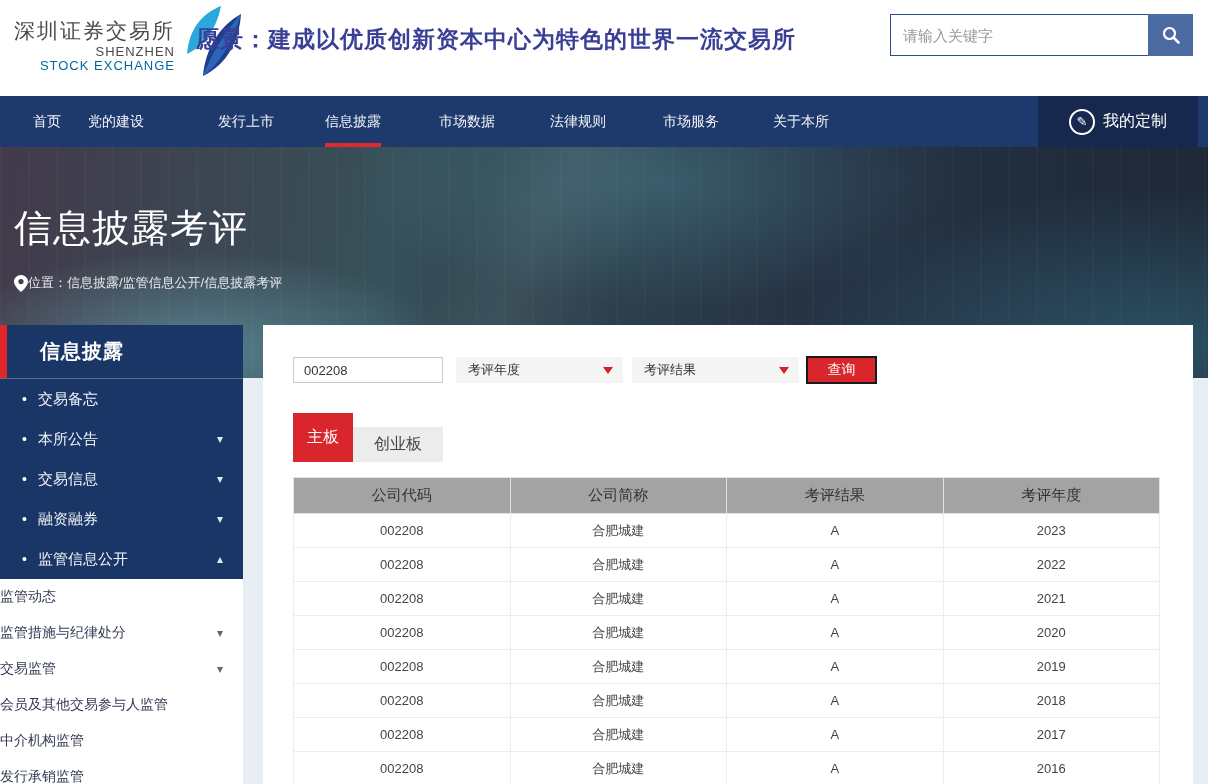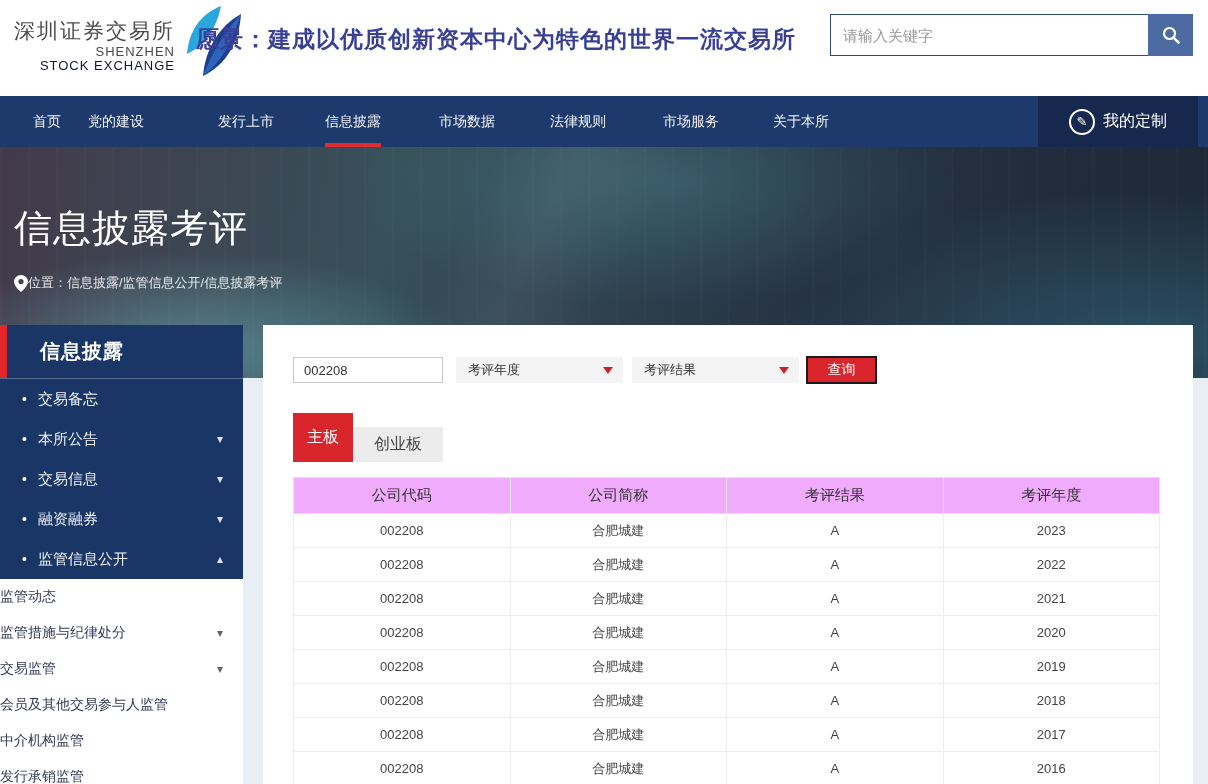--- a/index.html
+++ b/index.html
@@ -6,25 +6,25 @@
   html,body { width:1208px; height:784px; overflow:hidden;
     font-family:"Liberation Sans","DejaVu Sans",sans-serif; background:#fff; }
   body { position:relative; }
 
   
   .top { position:relative; height:96px; background:#fff; }
   .logo-wrap { position:absolute; left:14px; top:10px; display:flex; align-items:center; }
   .logo-text { text-align:right; line-height:1.1; }
   .logo-cn { font-size:21px; color:#4a4a4a; letter-spacing:2px; }
   .logo-en1 { font-size:13px; color:#4a4a4a; letter-spacing:1px; margin-top:3px; }
-  .logo-en2 { font-size:13px; color:#0f172a; letter-spacing:1px; }
+  .logo-en2 { font-size:13px; color:#0369a1; letter-spacing:1px; }
   .logo-mark { margin-left:6px; margin-top:-8px; }
   .slogan { position:absolute; left:196px; top:24px; font-size:23px; font-weight:bold; color:#3a3f96; letter-spacing:1px; }
   .search-box { position:absolute; right:15px; top:14px; display:flex; height:42px; }
-  .search-input { width:318px; height:42px; border:1px solid #2d4a8a; border-right:none;
+  .search-input { width:258px; height:42px; border:1px solid #2d4a8a; border-right:none;
     padding:0 12px; font-size:15px; color:#333; outline:none; }
   .search-input::placeholder { color:#999; }
   .search-btn { width:45px; height:42px; background:#4c6ba3; border:none; cursor:pointer;
     display:flex; align-items:center; justify-content:center; }
 
   
   .navbar { position:relative; height:51px; background:#1e3a6d; }
   .nav-list { list-style:none; display:flex; height:51px; }
   .nav-item { position:relative; height:51px; line-height:51px; color:#f2f4f8; font-size:14px; cursor:pointer; white-space:nowrap; }
   .nav-item:nth-of-type(1){margin-left:33px;} .nav-item:nth-of-type(2){margin-left:27px;}
@@ -85,21 +85,21 @@
     border-left:5px solid transparent; border-right:5px solid transparent; border-top:7px solid #c9252b; }
   .query-btn { margin-left:7px; width:71px; height:28px; background:#d9262c; color:#fff; font-size:14px;
     border:2px solid #1a1a1a; cursor:pointer; }
 
   .tabs { display:flex; align-items:flex-end; margin-top:29px; height:49px; }
   .tab { display:flex; align-items:center; justify-content:center; font-size:16px; cursor:pointer; }
   .tab.active { width:60px; height:49px; background:#d9262c; color:#fff; }
   .tab.inactive { width:90px; height:35px; background:#ececec; color:#444; }
 
   .eval-table { margin-top:15px; width:867px; border-collapse:collapse; table-layout:fixed; }
-  .eval-table th { height:36px; background:#f0abfc; font-weight:normal; font-size:15px; color:#333;
+  .eval-table th { height:36px; background:#a3a3a3; font-weight:normal; font-size:15px; color:#333;
     border:1px solid #e2e2e2; }
   .eval-table td { height:34px; text-align:center; font-size:13px; color:#444;
     border:1px solid #ededed; background:#fff; }
 </style>
 </head>
 <body>
 
 <header class="top">
   <div class="logo-wrap">
     <div class="logo-text">

